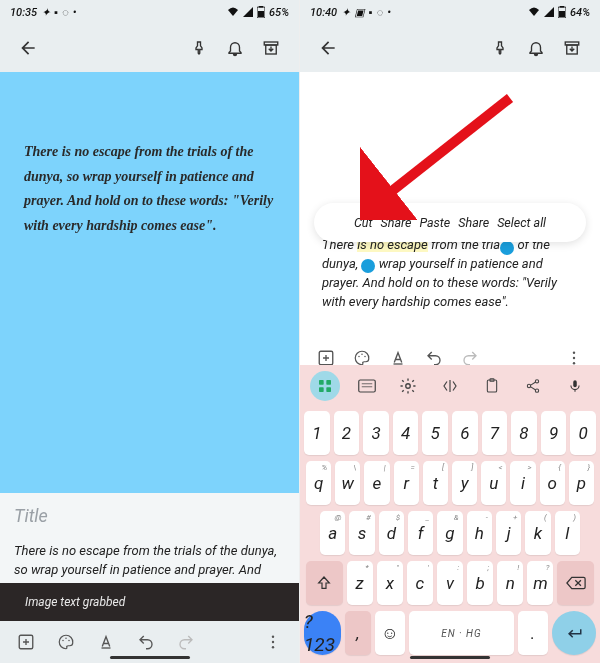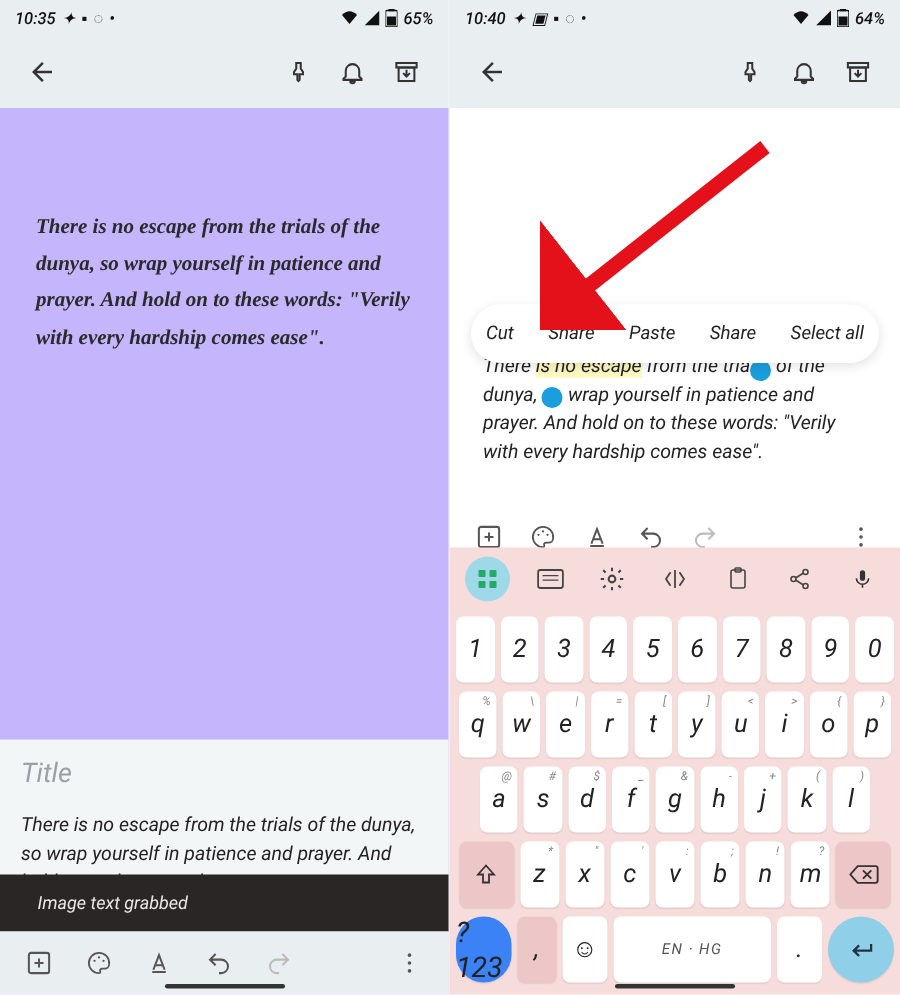--- a/index.html
+++ b/index.html
@@ -6,35 +6,35 @@
   body { width: 600px; height: 663px; background: #fff; display: flex; overflow: hidden; }
   .screen { width: 300px; height: 663px; position: relative; background: #fff; display: flex; flex-direction: column; font-style: italic; }
   .screen.left { border-right: 1px solid #eee; }
   .statusbar { height: 24px; background: #e9eef0; display: flex; align-items: center; justify-content: space-between; padding: 0 10px; font-size: 11px; font-weight: 500; color: #111; }
   .sb-left { display: flex; align-items: center; gap: 4px; }
   .sb-right { display: flex; align-items: center; gap: 4px; }
   .sb-ico { display: inline-block; }
   .appbar { height: 48px; background: #e9eef0; display: flex; align-items: center; padding: 0 10px; }
   .appbar .spacer { flex: 1; }
   .appbar .abtn { width: 36px; height: 36px; display: flex; align-items: center; justify-content: center; color: #333; }
-  .content-left { flex: 1; position: relative; background: #c4b5fd; }
+  .content-left { flex: 1; position: relative; background: #7dd3fc; }
   .quote-serif { position: absolute; top: 68px; left: 24px; right: 24px; font-family: Georgia, 'Times New Roman', serif; font-size: 14px; line-height: 1.75; color: #2a2a2a; font-weight: 600; }
   .bottom-card { position: absolute; bottom: 0; left: 0; right: 0; background: #f3f6f7; padding: 12px 14px 0 14px; }
   .title-field { font-size: 18px; color: #9aa0a6; margin-bottom: 16px; }
   .body-preview { font-size: 13px; line-height: 1.45; color: #222; height: 58px; overflow: hidden; }
   .toast { position: absolute; bottom: 42px; left: 0; right: 0; background: #2b2626; color: #e8e8e8; font-size: 12px; padding: 12px 25px; }
   .toolbar-bottom { position: absolute; bottom: 0; left: 0; right: 0; height: 42px; background: #e9eef0; display: flex; align-items: center; padding: 0 8px; gap: 4px; }
   .tbtn { width: 36px; height: 36px; display: flex; align-items: center; justify-content: center; color: #555; font-size: 16px; }
   .tbtn.dis { color: #b8bcc0; }
   .tbar-spacer { flex: 1; }
   .nav-pill { position: absolute; bottom: 4px; left: 50%; transform: translateX(-50%); width: 80px; height: 3px; background: #333; border-radius: 2px; }
 
   
   .content-right { flex: 1; position: relative; background: #fff; }
-  .context-menu { position: absolute; top: 131px; left: 14px; right: 14px; background: #fff; border-radius: 22px; box-shadow: 0 2px 8px rgba(0,0,0,0.12); display: flex; align-items: center; justify-content: space-between; padding: 10px 6px; font-size: 12.5px; color: #222; z-index: 5; }
+  .context-menu { position: absolute; top: 131px; left: 14px; right: 14px; background: #fff; border-radius: 22px; box-shadow: 0 2px 8px rgba(0,0,0,0.12); display: flex; align-items: center; justify-content: center; padding: 10px 6px; font-size: 12.5px; color: #222; z-index: 5; }
   .cm-item { padding: 2px 4px; }
   .editor-text { position: absolute; top: 164px; left: 22px; right: 22px; font-size: 13px; line-height: 1.45; color: #222; }
   .hl { background: #fef9c3; }
   .sel-handle { display: inline-block; width: 14px; height: 14px; background: #1a9edc; border-radius: 50%; vertical-align: middle; position: relative; top: 2px; }
   .edit-toolbar { position: absolute; top: 268px; left: 0; right: 0; height: 36px; display: flex; align-items: center; padding: 0 8px; }
   .arrow { position: absolute; z-index: 10; pointer-events: none; }
 
   
   .kb { position: absolute; bottom: 0; left: 0; right: 0; height: 298px; background: #f7dcdc; display: flex; flex-direction: column; }
   .kb-sugg { height: 42px; display: flex; align-items: center; justify-content: space-between; padding: 0 10px; }

